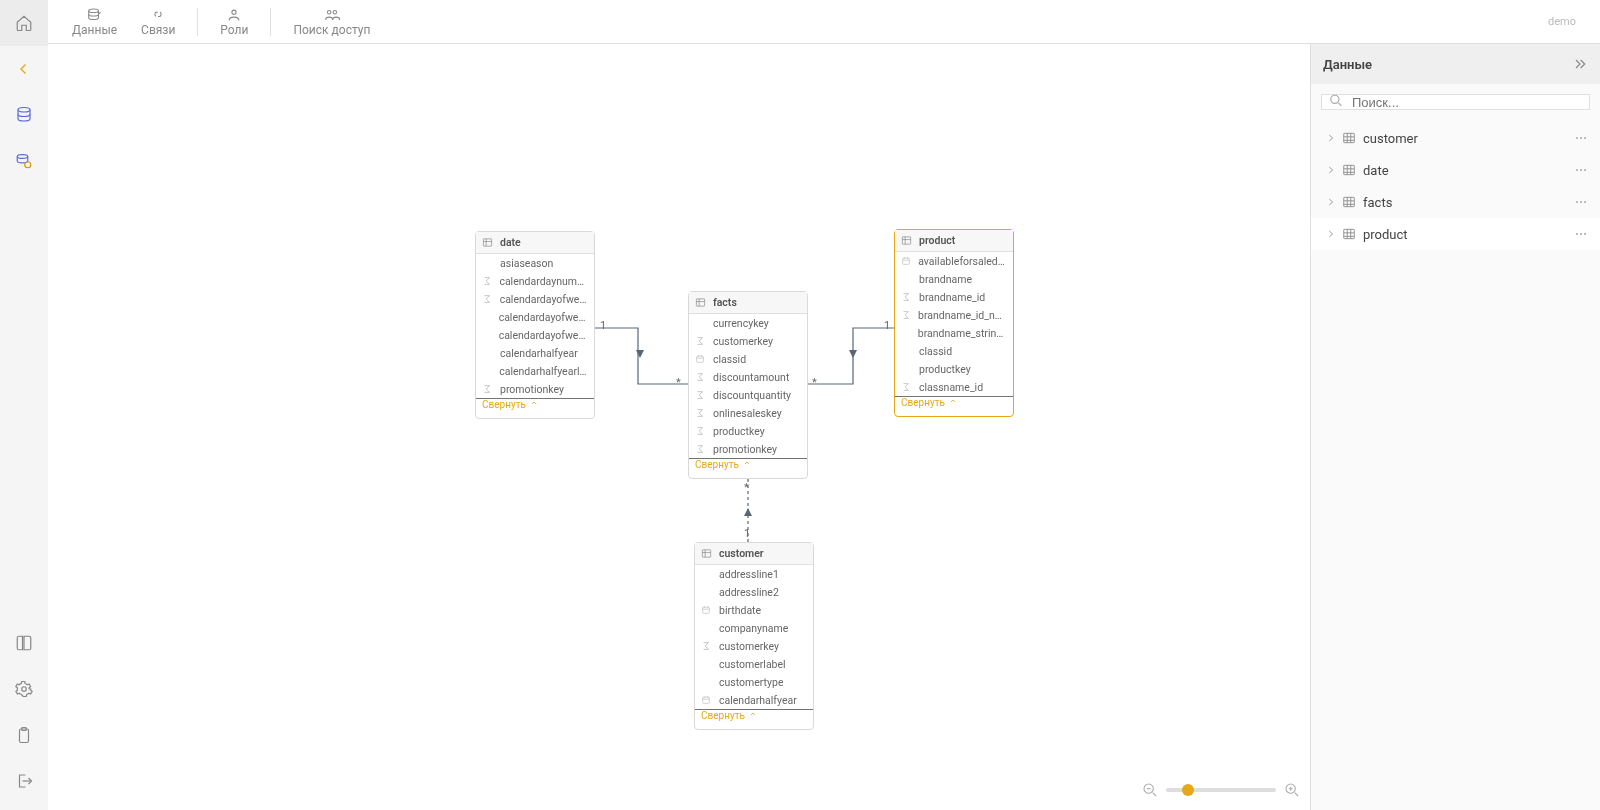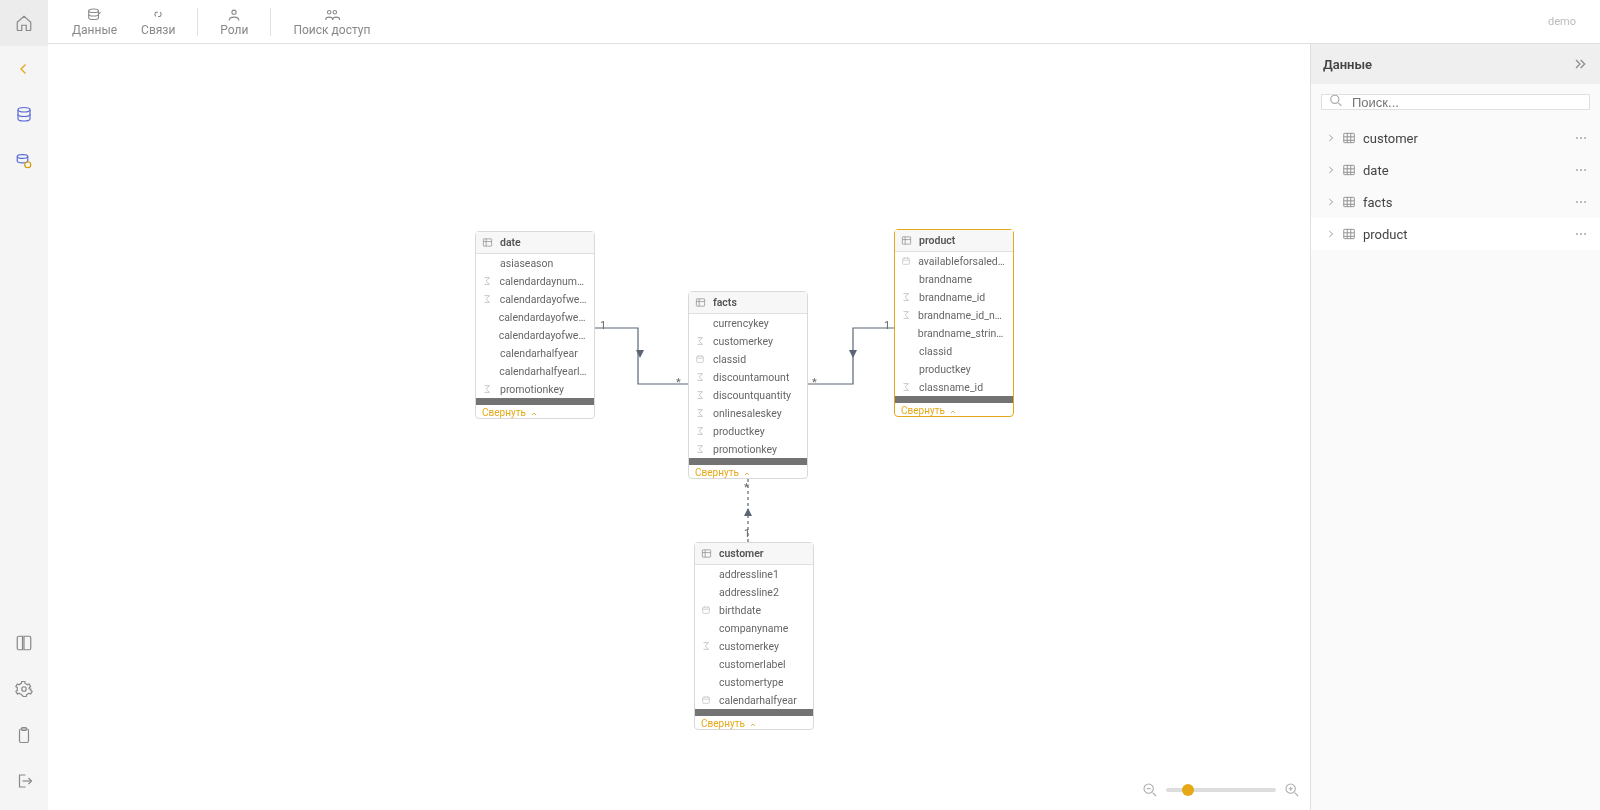--- a/index.html
+++ b/index.html
@@ -158,26 +158,26 @@
     display:flex; align-items:center;
     padding: 0 6px;
     color:#666;
     white-space: nowrap;
     overflow: hidden;
   }
   .dfield .fico { width:14px; display:flex; align-items:center; color:#bbb; font-size:9px;}
   .dfield .flbl { padding-left:4px; overflow:hidden; text-overflow:ellipsis; }
   .dtable-footer {
     height: 20px;
-    display:flex; align-items:flex-end;
+    display:flex; align-items:flex-start;
     padding: 0 6px;
     color: var(--accent);
     font-size: 10px;
     cursor:pointer;
-    border-top: 7px solid #737373;
+    border-top: 1px solid #737373;
   }
   .dtable-footer .flbl { padding-right:4px; }
 
   
   .rel-svg {
     position:absolute; top:0; left:0; width:100%; height:100%;
     pointer-events:none;
   }
   .rel-svg path { stroke: var(--arrow); stroke-width:1.2; fill:none; }
   .rel-svg .arrow { fill: var(--arrow); }

